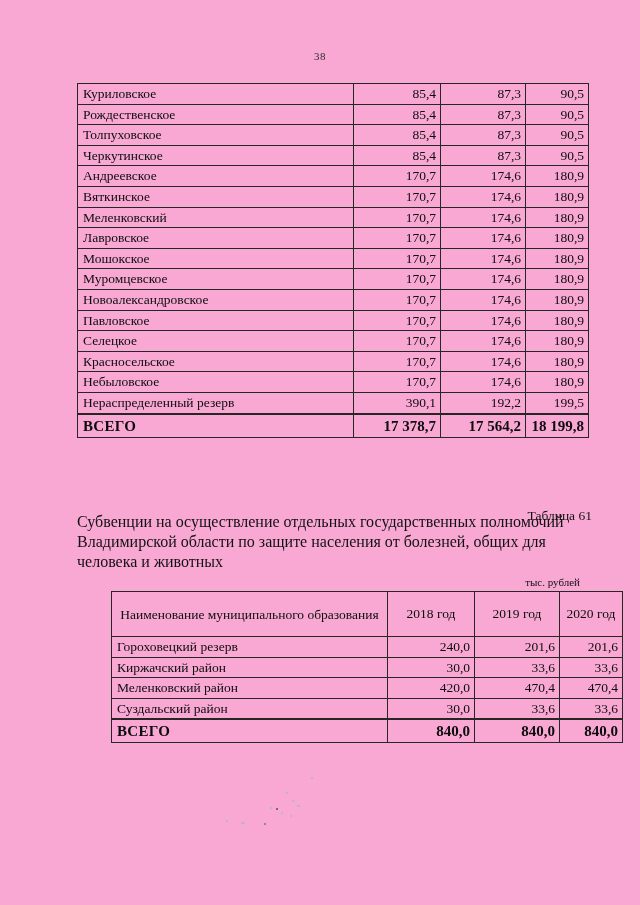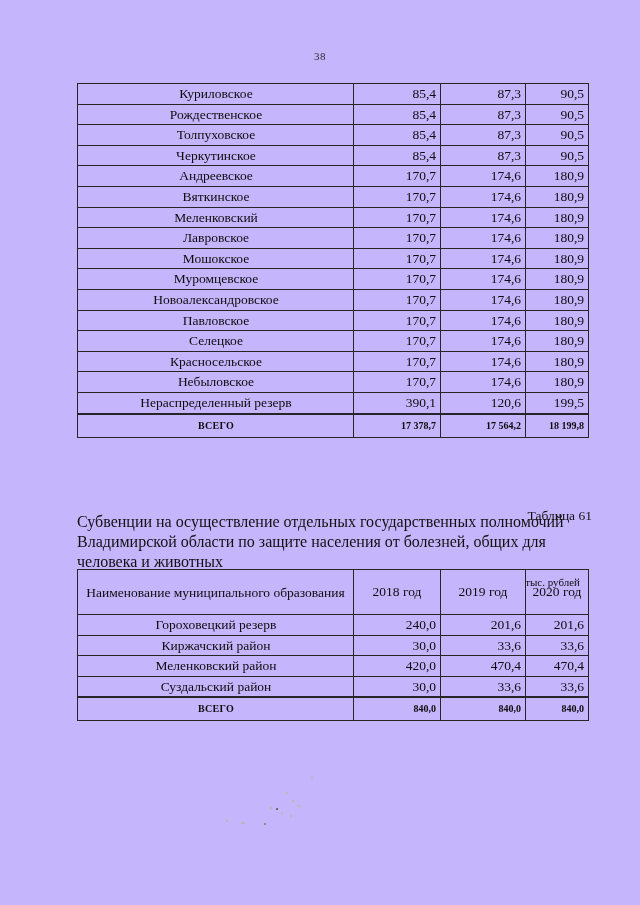--- a/index.html
+++ b/index.html
@@ -13,21 +13,21 @@
     height: 905px;
     position: relative;
     font-family: "Liberation Serif", "DejaVu Serif", serif;
     color: #111111;
     overflow: hidden;
   }
 
   .page {
     position: absolute;
     inset: 0;
-    background: #c4b5fd;
+    background: #f9a8d4;
   }
 
   
   .page-number {
     position: absolute;
     top: 50px;
     left: 0;
     width: 640px;
     text-align: center;
     font-size: 11px;
@@ -49,30 +49,30 @@
     border: 1px solid #262626;
     padding: 0 4px;
     height: 19.6px;
     line-height: 19.6px;
     font-weight: normal;
     vertical-align: middle;
     white-space: nowrap;
     overflow: hidden;
   }
   .doc-table td.name {
-    text-align: center;
+    text-align: left;
     padding-left: 5px;
   }
   .doc-table td.num {
     text-align: right;
     padding-right: 4px;
   }
   .doc-table tr.total td {
     font-weight: bold;
-    font-size: 10px;
+    font-size: 15px;
     height: 22px;
     line-height: 22px;
     border-top-width: 2px;
   }
   .doc-table tr.total td.name {
     letter-spacing: 0.3px;
   }
 
   
   col.c-name { width: 276px; }
@@ -107,21 +107,21 @@
   
   .units-note {
     position: absolute;
     top: 576px;
     left: 0;
     width: 580px;
     text-align: right;
     font-size: 11px;
   }
 
-  #table-veterinary { top: 569px; }
+  #table-veterinary { top: 591px; margin-left: 34px; }
   #table-veterinary thead th {
     text-align: center;
     white-space: normal;
     line-height: 16px;
     height: 40px;
     padding: 2px 4px;
   }
   #table-veterinary thead th.head-name {
     line-height: 17px;
   }
@@ -240,21 +240,21 @@
         </tr>
         <tr>
           <td class="name">Небыловское</td>
           <td class="num">170,7</td>
           <td class="num">174,6</td>
           <td class="num">180,9</td>
         </tr>
         <tr>
           <td class="name">Нераспределенный резерв</td>
           <td class="num">390,1</td>
-          <td class="num">120,6</td>
+          <td class="num">192,2</td>
           <td class="num">199,5</td>
         </tr>
         <tr class="total">
           <td class="name">ВСЕГО</td>
           <td class="num">17 378,7</td>
           <td class="num">17 564,2</td>
           <td class="num">18 199,8</td>
         </tr>
       </tbody>
   </table>

